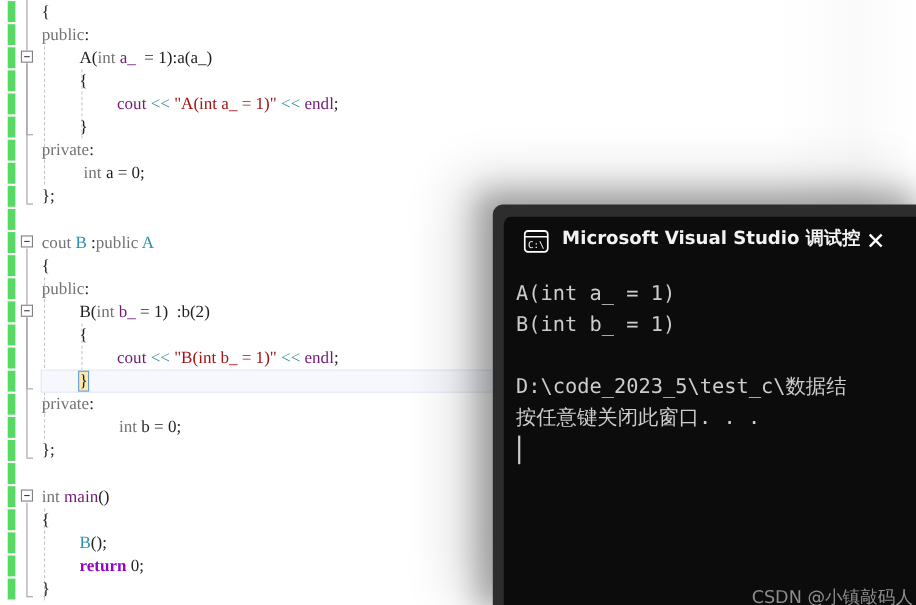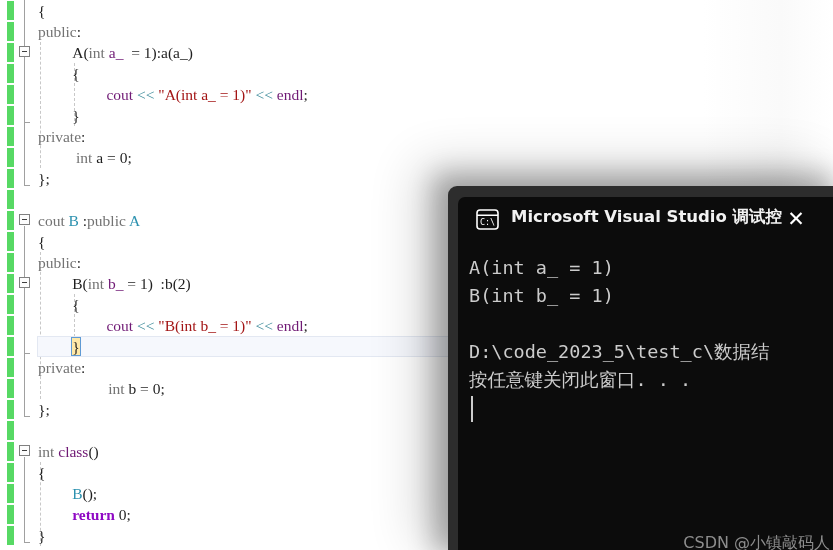--- a/index.html
+++ b/index.html
@@ -282,21 +282,21 @@
         <div class="code-line" style="top: 210px; left: 38px;"><span class="t-key">cout</span><span class="t-plain"> </span><span class="t-type">B</span><span class="t-plain"> :</span><span class="t-key">public</span><span class="t-plain"> </span><span class="t-type">A</span></div>
         <div class="code-line" style="top: 231px; left: 38px;"><span class="t-plain">{</span></div>
         <div class="code-line" style="top: 252px; left: 38px;"><span class="t-key">public</span><span class="t-plain">:</span></div>
         <div class="code-line" style="top: 273px; left: 72.2px;"><span class="t-plain">B(</span><span class="t-key">int</span><span class="t-plain"> </span><span class="t-id">b_</span><span class="t-plain"> = </span><span class="t-num">1</span><span class="t-plain">)  :b(</span><span class="t-num">2</span><span class="t-plain">)</span></div>
         <div class="code-line" style="top: 294px; left: 72.2px;"><span class="t-plain">{</span></div>
         <div class="code-line" style="top: 315px; left: 106.4px;"><span class="t-id">cout</span><span class="t-plain"> </span><span class="t-op">&lt;&lt;</span><span class="t-plain"> </span><span class="t-str">"B(int b_ = 1)"</span><span class="t-plain"> </span><span class="t-op">&lt;&lt;</span><span class="t-plain"> </span><span class="t-id">endl</span><span class="t-plain">;</span></div>
         <div class="code-line" style="top: 336px; left: 72.2px;"><span class="t-plain brace-hl">}</span></div>
         <div class="code-line" style="top: 357px; left: 38px;"><span class="t-key">private</span><span class="t-plain">:</span></div>
         <div class="code-line" style="top: 378px; left: 72.2px; margin-left: 36px;"><span class="t-key">int</span><span class="t-plain"> b = </span><span class="t-num">0</span><span class="t-plain">;</span></div>
         <div class="code-line" style="top: 399px; left: 38px;"><span class="t-plain">};</span></div>
-        <div class="code-line" style="top: 441px; left: 38px;"><span class="t-key">int</span><span class="t-plain"> </span><span class="t-id">class</span><span class="t-plain">()</span></div>
+        <div class="code-line" style="top: 441px; left: 38px;"><span class="t-key">int</span><span class="t-plain"> </span><span class="t-id">main</span><span class="t-plain">()</span></div>
         <div class="code-line" style="top: 462px; left: 38px;"><span class="t-plain">{</span></div>
         <div class="code-line" style="top: 483px; left: 72.2px;"><span class="t-type">B</span><span class="t-plain">();</span></div>
         <div class="code-line" style="top: 504px; left: 72.2px;"><span class="t-ret">return</span><span class="t-plain"> </span><span class="t-num">0</span><span class="t-plain">;</span></div>
         <div class="code-line" style="top: 525px; left: 38px;"><span class="t-plain">}</span></div>
       </div>
 
     <div class="editor-right-fade" style="left:703px"></div>
   </div>
 
   <div id="console-window">

